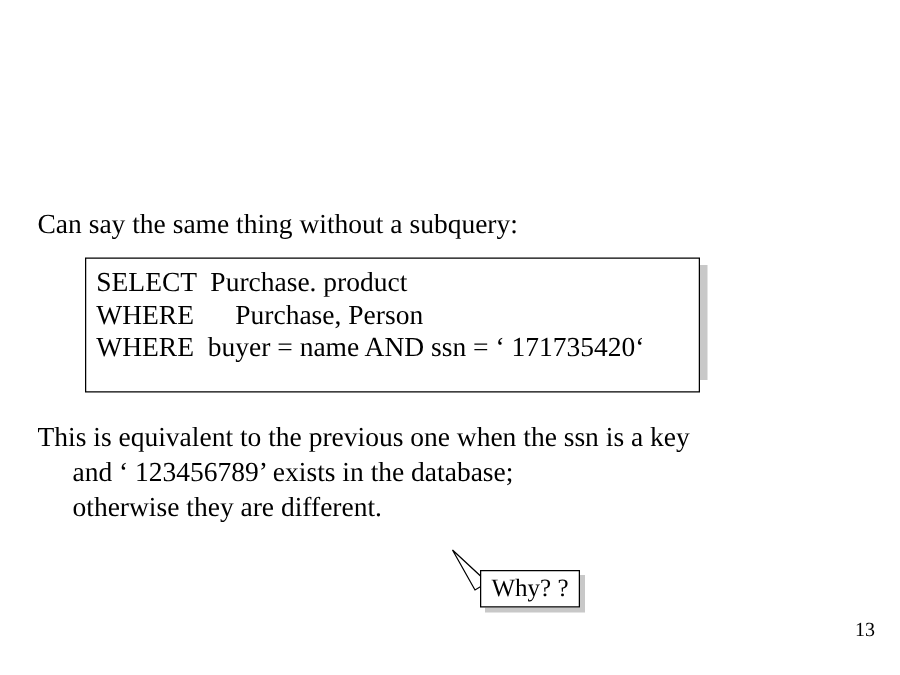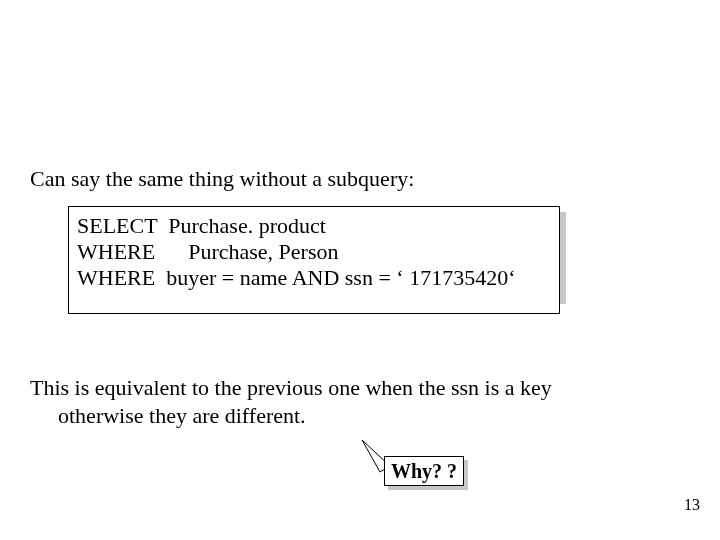--- a/index.html
+++ b/index.html
@@ -44,21 +44,20 @@
     font-size: 22px;
     line-height: 26px;
     white-space: pre;
   }
   .explain {
     position: absolute;
     left: 30px;
     top: 336px;
     font-size: 22px;
     line-height: 28px;
-    margin-top: 38px;
   }
   .explain .cont {
     display: block;
     padding-left: 28px;
   }
   .bubble-wrap {
     position: absolute;
     left: 384px;
     top: 456px;
   }
@@ -74,21 +73,20 @@
     position: relative;
     width: 80px;
     height: 30px;
     background: #ffffff;
     border: 1px solid #000000;
     box-sizing: border-box;
     display: flex;
     align-items: center;
     justify-content: center;
     font-size: 20px;
-    font-weight: bold;
   }
   .tail {
     position: absolute;
     left: -24px;
     top: -18px;
     width: 40px;
     height: 40px;
     pointer-events: none;
   }
   .pagenum {
@@ -108,20 +106,21 @@
   <div class="codebox-shadow"></div>
   <div class="codebox">
     <div class="code-line">SELECT  Purchase. product</div>
     <div class="code-line">WHERE      Purchase, Person</div>
     <div class="code-line">WHERE  buyer = name AND ssn = ‘ 171735420‘</div>
   </div>
 </div>
 
 <div class="explain">
   <span>This is equivalent to the previous one when the ssn is a key</span>
+  <span class="cont">and ‘ 123456789’ exists in the database;</span>
   <span class="cont">otherwise they are different.</span>
 </div>
 
 <div class="bubble-wrap">
   <div class="bubble-shadow"></div>
   <svg class="tail" viewBox="0 0 40 40">
     <polygon points="2,2 30,28 20,34" fill="#ffffff" stroke="#000000" stroke-width="1"></polygon>
   </svg>
   <div class="bubble">
     <span>Why? ?</span>

